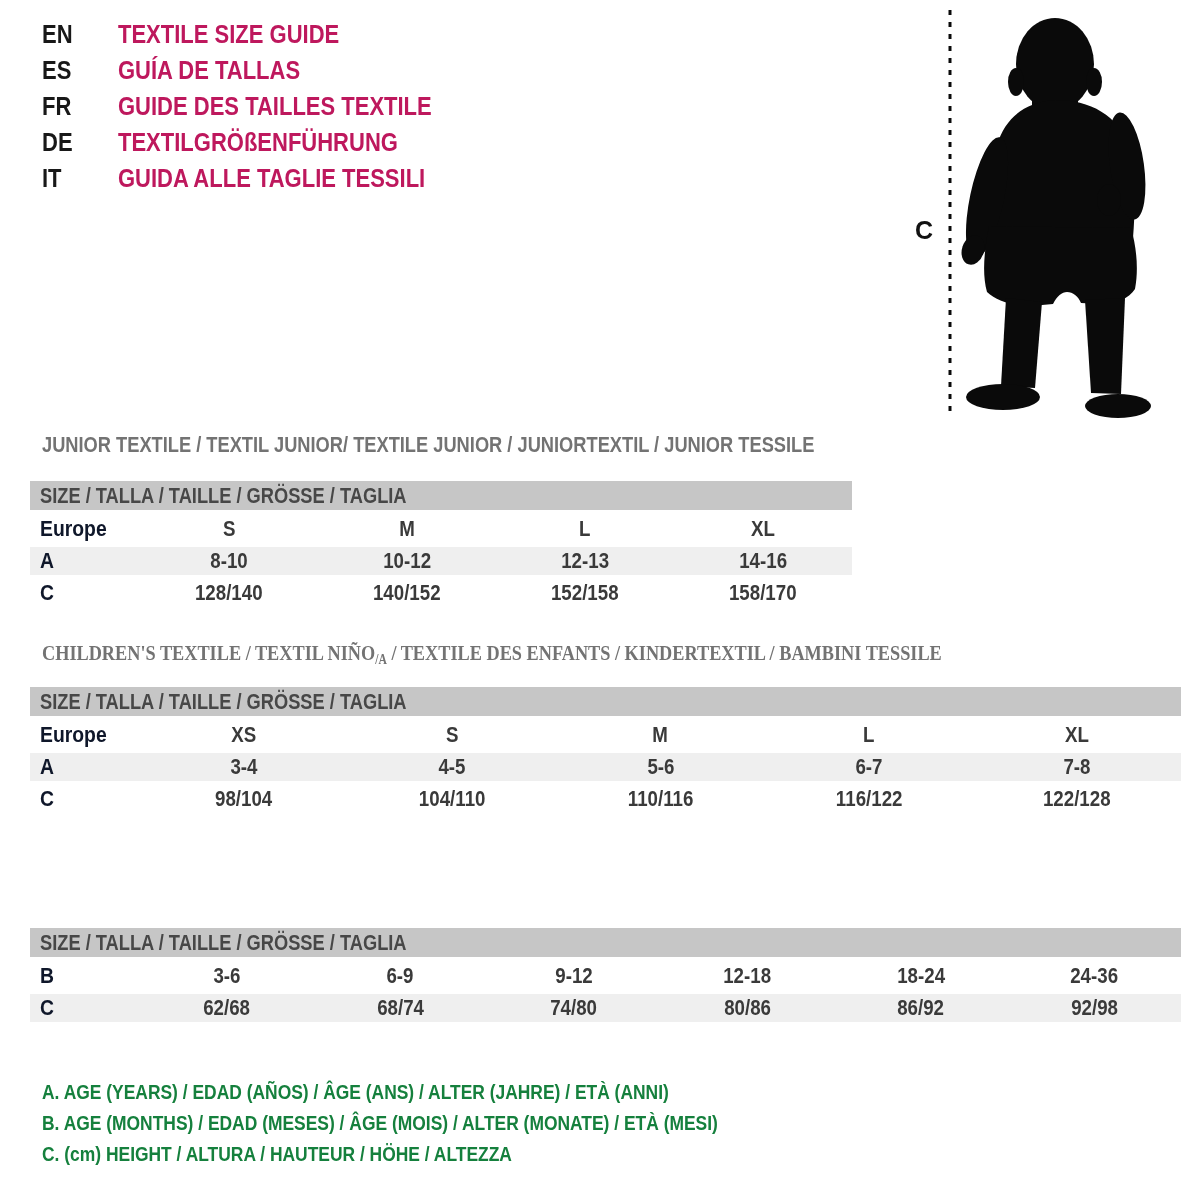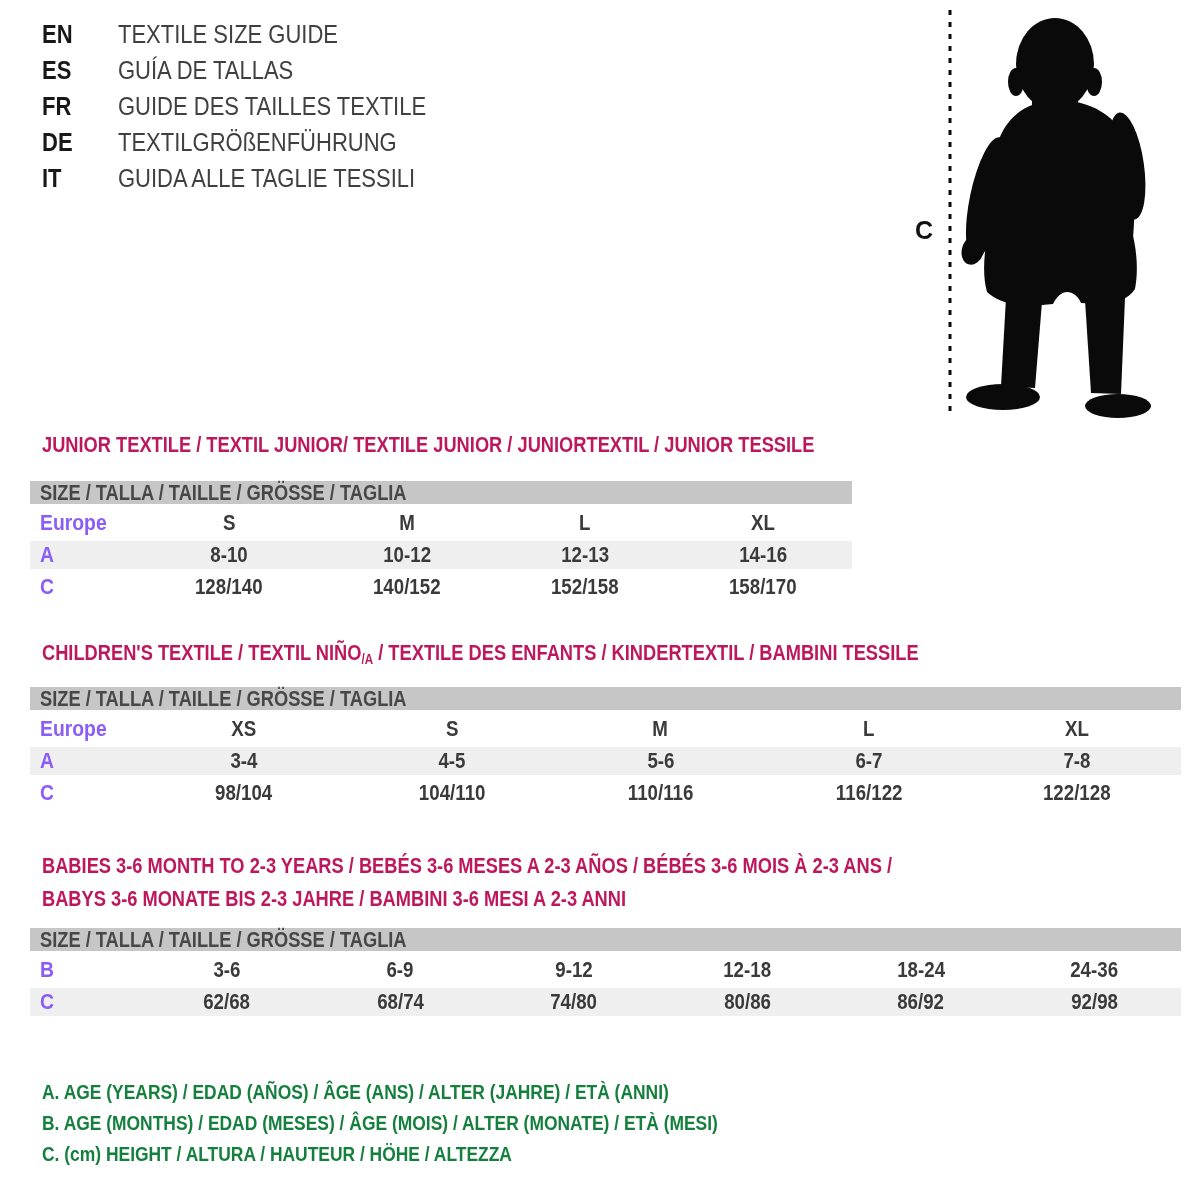--- a/index.html
+++ b/index.html
@@ -10,44 +10,44 @@
   }
   
   .cx88 { display:inline-block; transform:scaleX(0.88); transform-origin:0 50%; white-space:nowrap; }
   .cx83 { display:inline-block; transform:scaleX(0.83); transform-origin:0 50%; white-space:nowrap; }
   .cxc  { display:inline-block; transform:scaleX(0.85); transform-origin:50% 50%; white-space:nowrap; }
 
   
   .lang-block { position:absolute; left:42px; top:16px; }
   .lang-row { display:flex; height:36px; align-items:center; }
   .lang-code { width:76px; font-size:25px; font-weight:700; color:#181818; }
-  .lang-title { font-size:25px; font-weight:400; color:#404040; }
+  .lang-title { font-size:25px; font-weight:700; color:#be185d; }
 
   
   .figure { position:absolute; left:905px; top:0; width:260px; height:430px; }
   .figure svg { position:absolute; left:0; top:0; }
   .figure-label { position:absolute; left:10px; top:216px; font-size:25px; font-weight:700; color:#111; }
 
   
-  .sec-title { position:absolute; font-size:22px; font-weight:700; color:#be185d; }
+  .sec-title { position:absolute; font-size:22px; font-weight:700; color:#737373; }
   .title-junior { left:42px; top:432px; }
-  .title-children { left:42px; top:640px; }
+  .title-children { left:42px; top:640px;font-family:Liberation Serif, serif; }
   .title-babies { left:42px; top:849px; line-height:33px; }
   .sub-a { font-size:14px; position:relative; top:4px; font-weight:700; }
 
   
   .stable { position:absolute; }
   .t-junior { left:30px; top:481px; width:822px; }
   .t-children { left:30px; top:687px; width:1151px; }
   .t-babies { left:30px; top:928px; width:1151px; }
-  .band { height:23px; display:flex; align-items:center; padding-left:10px; margin-bottom:3px; background:#c6c6c6; }
+  .band { height:29px; display:flex; align-items:center; padding-left:10px; margin-bottom:3px; background:#c6c6c6; }
   .band-text { font-size:22px; font-weight:700; color:#474747; }
   .trow { display:flex; height:32px; align-items:center; }
   .trow.alt { border-top:2px solid #fff; border-bottom:2px solid #fff; background:#efefef; }
-  .tlabel { width:110px; padding-left:10px; font-size:22px; font-weight:700; color:#8b5cf6; }
+  .tlabel { width:110px; padding-left:10px; font-size:22px; font-weight:700; color:#0f172a; }
   .tcell { flex:1; text-align:center; font-size:22px; font-weight:700; color:#3a3a3a; }
 
   
   .legend { position:absolute; left:42px; top:1076px; line-height:31px; }
   .legend-line { font-size:21px; font-weight:700; color:#15803d; }
 </style>
 </head>
 <body>
 
 <div class="page">
@@ -163,24 +163,20 @@
     <div class="trow">
       <span class="tlabel"><span class="cx88">C</span></span>
       <span class="tcell"><span class="cxc">98/104</span></span>
       <span class="tcell"><span class="cxc">104/110</span></span>
       <span class="tcell"><span class="cxc">110/116</span></span>
       <span class="tcell"><span class="cxc">116/122</span></span>
       <span class="tcell"><span class="cxc">122/128</span></span>
     </div>
   </div>
 
-  <div class="sec-title title-babies">
-    <div><span class="cx83">BABIES 3-6 MONTH TO 2-3 YEARS / BEBÉS 3-6 MESES A 2-3 AÑOS / BÉBÉS 3-6 MOIS À 2-3 ANS /</span></div>
-    <div><span class="cx83">BABYS 3-6 MONATE BIS 2-3 JAHRE / BAMBINI 3-6 MESI A 2-3 ANNI</span></div>
-  </div>
   <div class="stable t-babies">
     <div class="band" style="background-color: rgb(198, 198, 198);">
       <span class="band-text"><span class="cx83">SIZE / TALLA / TAILLE / GRÖSSE / TAGLIA</span></span>
     </div>
     <div class="trow">
       <span class="tlabel"><span class="cx88">B</span></span>
       <span class="tcell"><span class="cxc">3-6</span></span>
       <span class="tcell"><span class="cxc">6-9</span></span>
       <span class="tcell"><span class="cxc">9-12</span></span>
       <span class="tcell"><span class="cxc">12-18</span></span>

